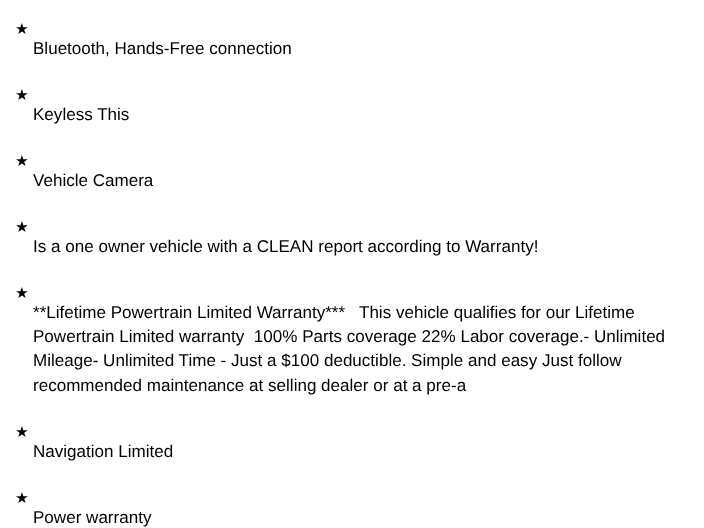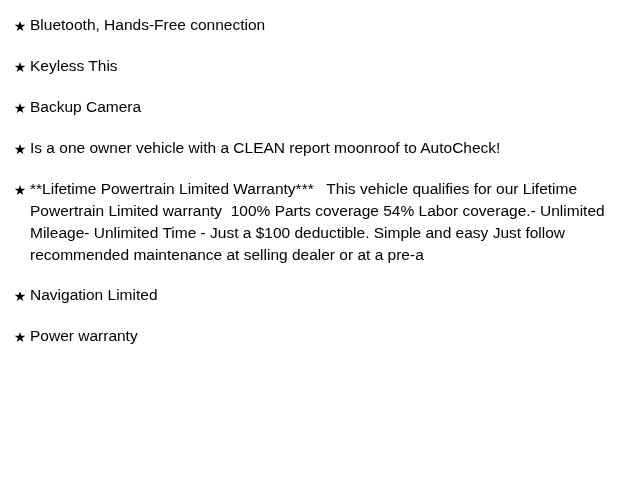--- a/index.html
+++ b/index.html
@@ -51,20 +51,21 @@
     line-height: 22px;
     color: #000000;
     padding-top: 1px;
   }
   .item-text {
     flex: 1 1 auto;
     font-size: 15.5px;
     line-height: 22px;
     color: #000000;
     white-space: pre-wrap;
+    margin-top: 20px;
   }
   .item.long .item-text {
     line-height: 22px;
   }
 </style>
 </head>
 <body>
 
 <div class="page">
 
@@ -76,31 +77,31 @@
       <span class="item-text">Bluetooth, Hands-Free connection</span>
     </div>
 
     <div class="item">
       <span class="bullet">★</span>
       <span class="item-text">Keyless This</span>
     </div>
 
     <div class="item">
       <span class="bullet">★</span>
-      <span class="item-text">Backup Camera</span>
+      <span class="item-text">Vehicle Camera</span>
     </div>
 
     <div class="item">
       <span class="bullet">★</span>
-      <span class="item-text">Is a one owner vehicle with a CLEAN report moonroof to AutoCheck!</span>
+      <span class="item-text">Is a one owner vehicle with a CLEAN report according to Warranty!</span>
     </div>
 
     <div class="item long">
       <span class="bullet">★</span>
-      <span class="item-text">**Lifetime Powertrain Limited Warranty***   This vehicle qualifies for our Lifetime Powertrain Limited warranty  100% Parts coverage 54% Labor coverage.- Unlimited Mileage- Unlimited Time - Just a $100 deductible. Simple and easy Just follow recommended maintenance at selling dealer or at a pre-a</span>
+      <span class="item-text">**Lifetime Powertrain Limited Warranty***   This vehicle qualifies for our Lifetime Powertrain Limited warranty  100% Parts coverage 22% Labor coverage.- Unlimited Mileage- Unlimited Time - Just a $100 deductible. Simple and easy Just follow recommended maintenance at selling dealer or at a pre-a</span>
     </div>
 
     <div class="item">
       <span class="bullet">★</span>
       <span class="item-text">Navigation Limited</span>
     </div>
 
     <div class="item">
       <span class="bullet">★</span>
       <span class="item-text">Power warranty</span>

